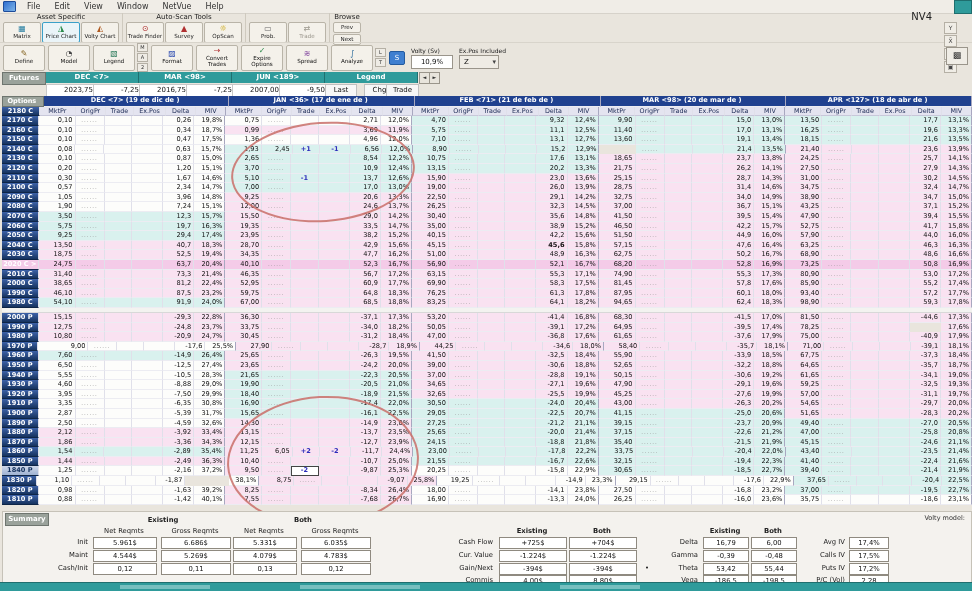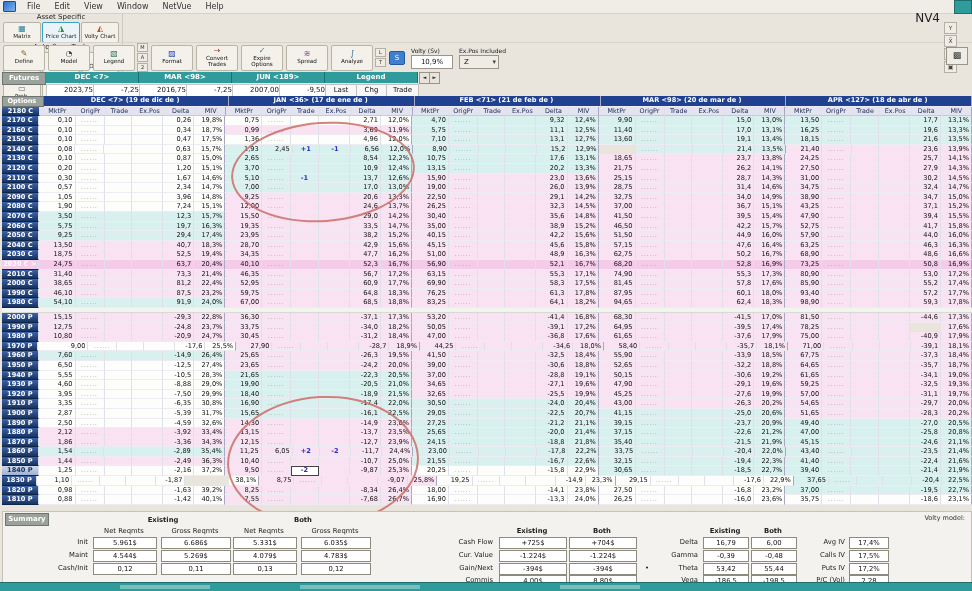--- a/index.html
+++ b/index.html
@@ -2,41 +2,41 @@
 <html><head>
 <meta charset="utf-8">
 <style>
   html,body{margin:0;padding:0;background:#cfcac2;}
   #screen{position:relative;width:972px;height:591px;background:#e9e5dd;font-family:"DejaVu Sans",sans-serif;overflow:hidden;color:#111;}
   
   #menubar{position:absolute;left:0;top:0;width:100%;height:13px;background:#f0ede7;border-bottom:1px solid #d6d2ca;display:flex;align-items:center;font-size:8px;color:#333;}
   #appicon{width:11px;height:9px;margin:0 4px 0 3px;background:linear-gradient(135deg,#2f6fd0,#7db4e8);border:1px solid #1d4c9a;border-radius:1px;}
   .menu-item{padding:1px 7px;cursor:default;}
   
-  #toolbar1{position:absolute;left:0;top:13px;width:100%;height:29px;display:flex;align-items:flex-start;flex-direction:column;}
+  #toolbar1{position:absolute;left:0;top:13px;width:100%;height:29px;display:flex;align-items:flex-start;}
   .tgroup{display:flex;flex-direction:column;align-items:center;border-right:1px solid #cfcabf;padding:0 3px;}
   .tgroup-label{font-size:7px;color:#222;height:9px;line-height:9px;white-space:nowrap;}
   .tgroup-buttons{display:flex;gap:1px;}
   .tbtn{width:36px;height:19px;background:#f4f1ea;border:1px solid #b9b4a8;border-radius:2px;display:flex;flex-direction:column;align-items:center;justify-content:center;font-size:5.6px;color:#222;cursor:default;line-height:5.6px;}
   .tbtn.active{border:1px solid #3aa0c8;background:#eaf4f8;}
   .tbtn.disabled{color:#9a968c;}
   .ticon{font-size:8px;line-height:8px;height:9px;}
   #toolbar2{position:absolute;left:0;top:42px;width:100%;height:29px;display:flex;align-items:center;border-top:1px solid #d8d4cb;}
   .tbtn2{width:40px;height:24px;background:#f4f1ea;border:1px solid #b9b4a8;border-radius:2px;display:flex;flex-direction:column;align-items:center;justify-content:center;font-size:5.6px;margin-left:3px;line-height:5.8px;text-align:center;}
   .ministack{display:flex;flex-direction:column;margin-left:2px;gap:1px;}
   .minibtn{width:9px;height:7px;font-size:5px;line-height:7px;text-align:center;background:#efece5;border:1px solid #b5b0a5;color:#333;}
   .sbtn{width:14px;height:12px;margin-left:3px;background:#3f7fd0;color:#fff;font-size:7px;line-height:12px;text-align:center;border:1px solid #235a9e;border-radius:2px;}
   .fieldcol{display:flex;flex-direction:column;margin-left:6px;}
   .fieldlab{font-size:6px;color:#222;height:8px;}
   .fieldbox{width:40px;height:12px;background:#fff;border:1px solid #9a958b;font-size:7px;line-height:12px;text-align:center;}
   .dropbox{width:34px;height:12px;background:#efece5;border:1px solid #9a958b;font-size:7px;line-height:12px;padding-left:4px;position:relative;}
   .dropbox:after{content:"▾";position:absolute;right:2px;top:0;font-size:7px;color:#444;}
   
   #corner-teal{position:absolute;right:0;top:0;width:16px;height:12px;background:#2f9b9b;border:1px solid #1f6e6e;}
-  #nv4{position:absolute;right:32px;top:11px;font-size:12px;color:#222;margin-left:41px;}
+  #nv4{position:absolute;right:40px;top:11px;font-size:10px;color:#222;margin-left:41px;}
   #corner-icons{position:absolute;right:2px;top:22px;width:26px;display:flex;flex-wrap:wrap;gap:1px;}
   .cibtn{width:11px;height:10px;background:#f0ede6;border:1px solid #b5b0a5;font-size:6px;line-height:10px;text-align:center;color:#444;}
   #corner-big{position:absolute;right:4px;top:47px;width:20px;height:16px;background:#efece5;border:1px solid #9a958b;font-size:9px;line-height:15px;text-align:center;color:#333;}
   
   #futures{position:absolute;left:2px;top:72px;width:430px;height:25px;font-size:7px;}
   .sect-label{position:absolute;left:0;top:0;width:42px;height:11px;background:#9aa29b;border:1px solid #6e756f;color:#fff;font-weight:bold;text-align:center;line-height:11px;font-size:7px;}
   .fut-head{position:absolute;top:0;height:11px;background:#2f9b9b;color:#fff;font-weight:bold;text-align:center;line-height:11px;border-right:1px solid #1f7070;}
   .fut-val{position:absolute;top:12px;height:12px;background:#fff;border:1px solid #c8c8c8;text-align:right;padding-right:4px;line-height:11px;}
   .leg-cell{position:absolute;top:12px;height:12px;background:#f7f7f7;border:1px solid #c0c0c0;text-align:center;line-height:11px;}
   .arrbtn{position:absolute;top:0;width:9px;height:10px;background:#e8e4dc;border:1px solid #9a958b;font-size:5px;text-align:center;line-height:9px;color:#333;}
@@ -214,21 +214,21 @@
     <div class="fut-head" style="left:323px;width:92px">Legend</div>
     <div class="arrbtn" style="left:417px">◄</div>
     <div class="arrbtn" style="left:427px">►</div>
     <div class="fut-val" style="left:44px;width:46px">2023,75</div>
     <div class="fut-val" style="left:91px;width:45px">-7,25</div>
     <div class="fut-val" style="left:137px;width:46px">2016,75</div>
     <div class="fut-val" style="left:184px;width:45px">-7,25</div>
     <div class="fut-val" style="left:230px;width:46px">2007,00</div>
     <div class="fut-val" style="left:277px;width:45px">-9,50</div>
     <div class="leg-cell" style="left:323px;width:30px">Last</div>
-    <div class="leg-cell" style="left:354px;width:29px">Chg</div>
+    <div class="leg-cell" style="left:362px;width:29px">Chg</div>
     <div class="leg-cell" style="left:384px;width:31px">Trade</div>
   </div>
 
   <div id="matrix">
       <div class="mrow" style="height: 10.5px;">
         <div class="mcell " style="width: 38px; background: rgb(154, 162, 155); color: rgb(255, 255, 255); font-weight: bold; text-align: center; border: 1px solid rgb(110, 117, 111); height: 8.5px; line-height: 8.5px;">Options</div>
         <div class="mcell mono-head gsep" style="width: 184px; text-align: center;">DEC &lt;7&gt; (19 de dic de )</div>
         <div class="mcell mono-head gsep" style="width: 184px; text-align: center;">JAN &lt;36&gt; (17 de ene de )</div>
         <div class="mcell mono-head gsep" style="width: 184px; text-align: center;">FEB &lt;71&gt; (21 de feb de )</div>
         <div class="mcell mono-head gsep" style="width: 184px; text-align: center;">MAR &lt;98&gt; (20 de mar de )</div>
@@ -707,21 +707,21 @@
         <div class="mcell bp" style="width: 36px;">28,70</div>
         <div class="mcell bp dots" style="width: 30px;">......</div>
         <div class="mcell bp trade" style="width: 28px;"></div>
         <div class="mcell bp trade" style="width: 32px;"></div>
         <div class="mcell bp" style="width: 30px;">42,9</div>
         <div class="mcell bp gsep" style="width: 30px;">15,6%</div>
         <div class="mcell bp" style="width: 36px;">45,15</div>
         <div class="mcell bp dots" style="width: 30px;">......</div>
         <div class="mcell bp trade" style="width: 28px;"></div>
         <div class="mcell bp trade" style="width: 32px;"></div>
-        <div class="mcell bp" style="width: 30px;">45,6</div>
+        <div class="mcell bp" style="width: 30px; font-weight: bold;">45,6</div>
         <div class="mcell bp gsep" style="width: 30px;">15,8%</div>
         <div class="mcell bp" style="width: 36px;">57,15</div>
         <div class="mcell bp dots" style="width: 30px;">......</div>
         <div class="mcell bp trade" style="width: 28px;"></div>
         <div class="mcell bp trade" style="width: 32px;"></div>
         <div class="mcell bp" style="width: 30px;">47,6</div>
         <div class="mcell bp gsep" style="width: 30px;">16,4%</div>
         <div class="mcell bp" style="width: 36px;">63,25</div>
         <div class="mcell bp dots" style="width: 30px;">......</div>
         <div class="mcell bp trade" style="width: 28px;"></div>

